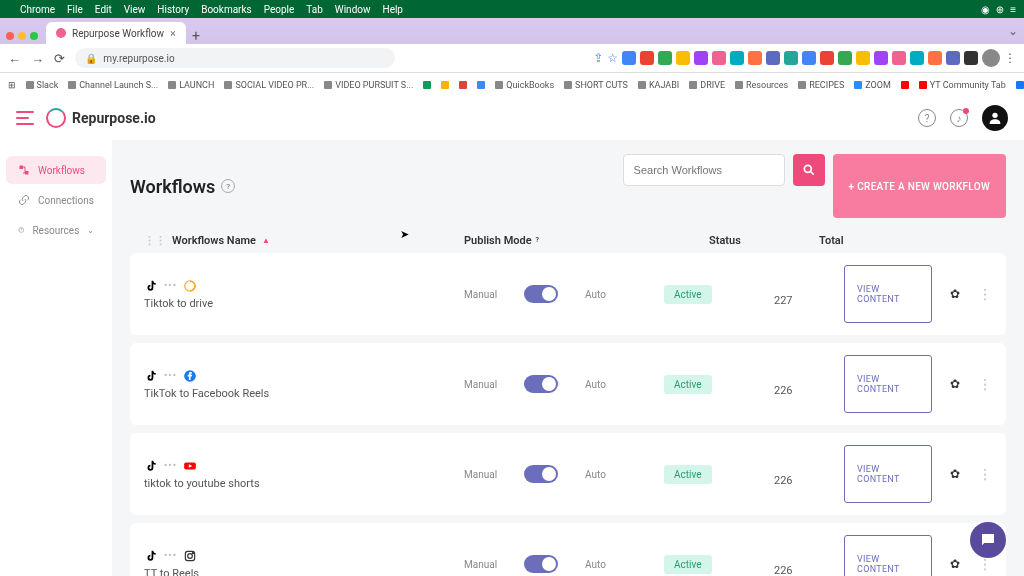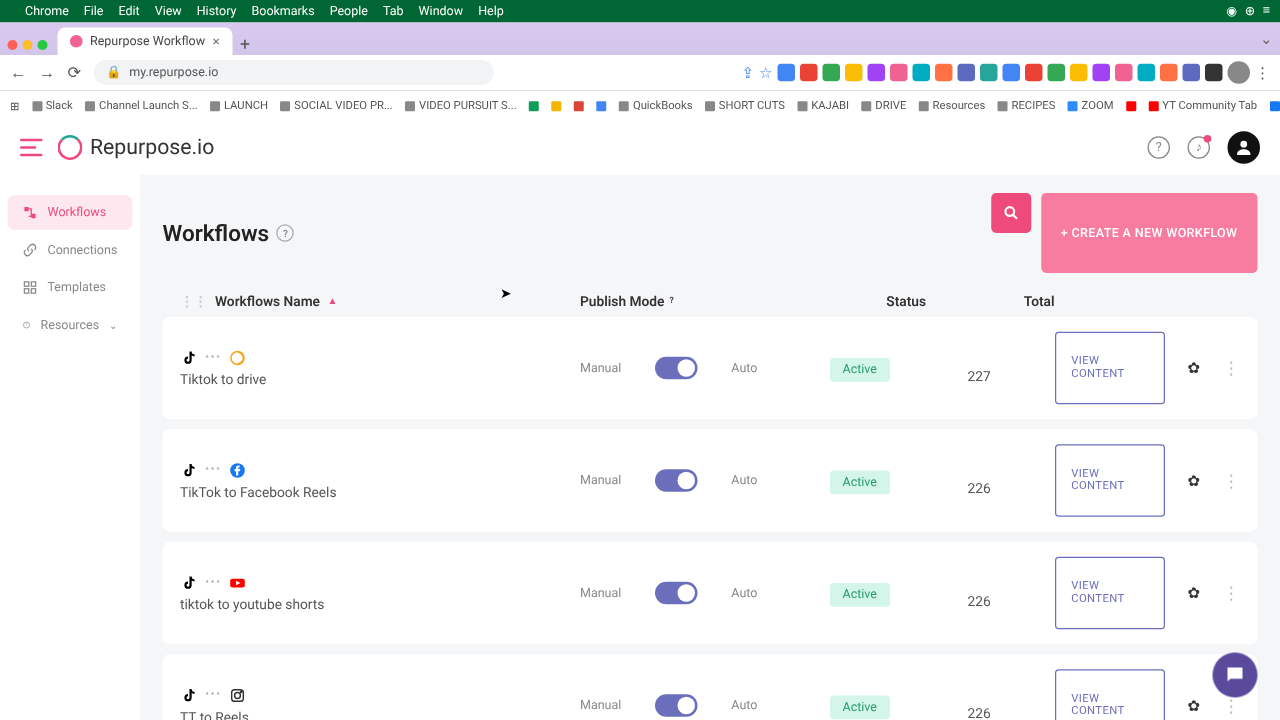--- a/index.html
+++ b/index.html
@@ -18,21 +18,21 @@
 .ext-ico{width:14px;height:14px;border-radius:3px;background:#ccc;}
 .c1{background:#4285f4}.c2{background:#ea4335}.c3{background:#34a853}.c4{background:#fbbc04}.c5{background:#a142f4}.c6{background:#f06292}.c7{background:#00acc1}.c8{background:#ff7043}.c9{background:#5c6bc0}.c10{background:#26a69a}
 .bm-bar{height:24px;background:#fff;border-bottom:1px solid #e4e4e4;display:flex;align-items:center;padding:0 8px;gap:10px;font-size:9px;color:#555;white-space:nowrap;overflow:hidden;}
 .bm{display:flex;align-items:center;gap:3px;}
 .bm .fico{width:8px;height:8px;background:#888;border-radius:1px;}
 .app{display:flex;height:calc(576px - 18px - 26px - 28px - 24px);}
 .app-header{position:absolute;top:96px;left:0;right:0;height:44px;display:flex;align-items:center;padding:0 16px;background:#fff;}
 .hamburger{width:18px;height:14px;display:flex;flex-direction:column;justify-content:space-between;margin-right:12px;}
 .hamburger span{height:2px;background:#ee4a7b;border-radius:1px;}
 .hamburger span:nth-child(2){width:70%;}
-.logo-wrap{display:flex;align-items:center;gap:6px;font-size:17px;font-weight:400;color:#333;}
+.logo-wrap{display:flex;align-items:center;gap:6px;font-size:14px;font-weight:700;color:#333;}
 .logo-ring{width:16px;height:16px;border:2px solid #ee4a7b;border-top-color:#26a69a;border-radius:50%;}
 .header-right{margin-left:auto;display:flex;align-items:center;gap:14px;}
 .hr-ico{width:16px;height:16px;border:1.5px solid #888;border-radius:50%;display:flex;align-items:center;justify-content:center;font-size:10px;color:#888;}
 .bell{position:relative;}
 .bell .dot{position:absolute;top:-2px;right:-2px;width:6px;height:6px;background:#ee4a7b;border-radius:50%;}
 .avatar{width:26px;height:26px;background:#111;border-radius:50%;display:flex;align-items:center;justify-content:center;}
 .avatar svg{fill:#fff;}
 .sidebar{width:112px;padding-top:56px;}
 .side-item{display:flex;align-items:center;gap:8px;padding:8px 12px;margin:2px 6px;border-radius:6px;font-size:10px;color:#888;cursor:pointer;}
 .side-item.active{background:#fde8ef;color:#ee4a7b;}
@@ -253,45 +253,37 @@
         </svg>
       <span>Workflows</span>
     </div>
     <div class="side-item">
       <svg class="sico" viewBox="0 0 24 24" fill="none" stroke="currentColor" stroke-width="2">
           <path d="M10 14a5 5 0 0 1 0-7l3-3a5 5 0 0 1 7 7l-1 1M14 10a5 5 0 0 1 0 7l-3 3a5 5 0 0 1-7-7l1-1"></path>
         </svg>
       <span>Connections</span>
     </div>
     <div class="side-item">
-      <svg class="sico" viewBox="0 0 24 24" fill="none" stroke="currentColor" stroke-width="2">
-          <rect x="3" y="3" width="7" height="7"></rect>
-          <rect x="14" y="3" width="7" height="7"></rect>
-          <rect x="3" y="14" width="7" height="7"></rect>
-          <rect x="14" y="14" width="7" height="7"></rect>
-        </svg>
-      <span>Templates</span>
-    </div>
-    <div class="side-item">
       <svg class="sico" viewBox="0 0 24 24" fill="currentColor">
           <circle cx="12" cy="12" r="9" fill="none" stroke="currentColor" stroke-width="2"></circle>
           <text x="12" y="16" text-anchor="middle" font-size="12">?</text>
         </svg>
       <span>Resources</span>
       <span class="chev">⌄</span>
     </div>
   </div>
 
   <div class="main">
     <div class="page-head">
       <div class="page-title">
         <span>Workflows</span>
         <span class="qm">?</span>
       </div>
       <div class="page-actions">
+        <input class="search-box" placeholder="Search Workflows" style="">
         <div class="search-btn">
           <svg width="14" height="14" viewBox="0 0 24 24" fill="none" stroke="#fff" stroke-width="3">
               <circle cx="10" cy="10" r="6"></circle>
               <line x1="15" y1="15" x2="20" y2="20"></line>
             </svg>
         </div>
         <div class="create-btn">
           <span>+ CREATE A NEW WORKFLOW</span>
         </div>
       </div>

